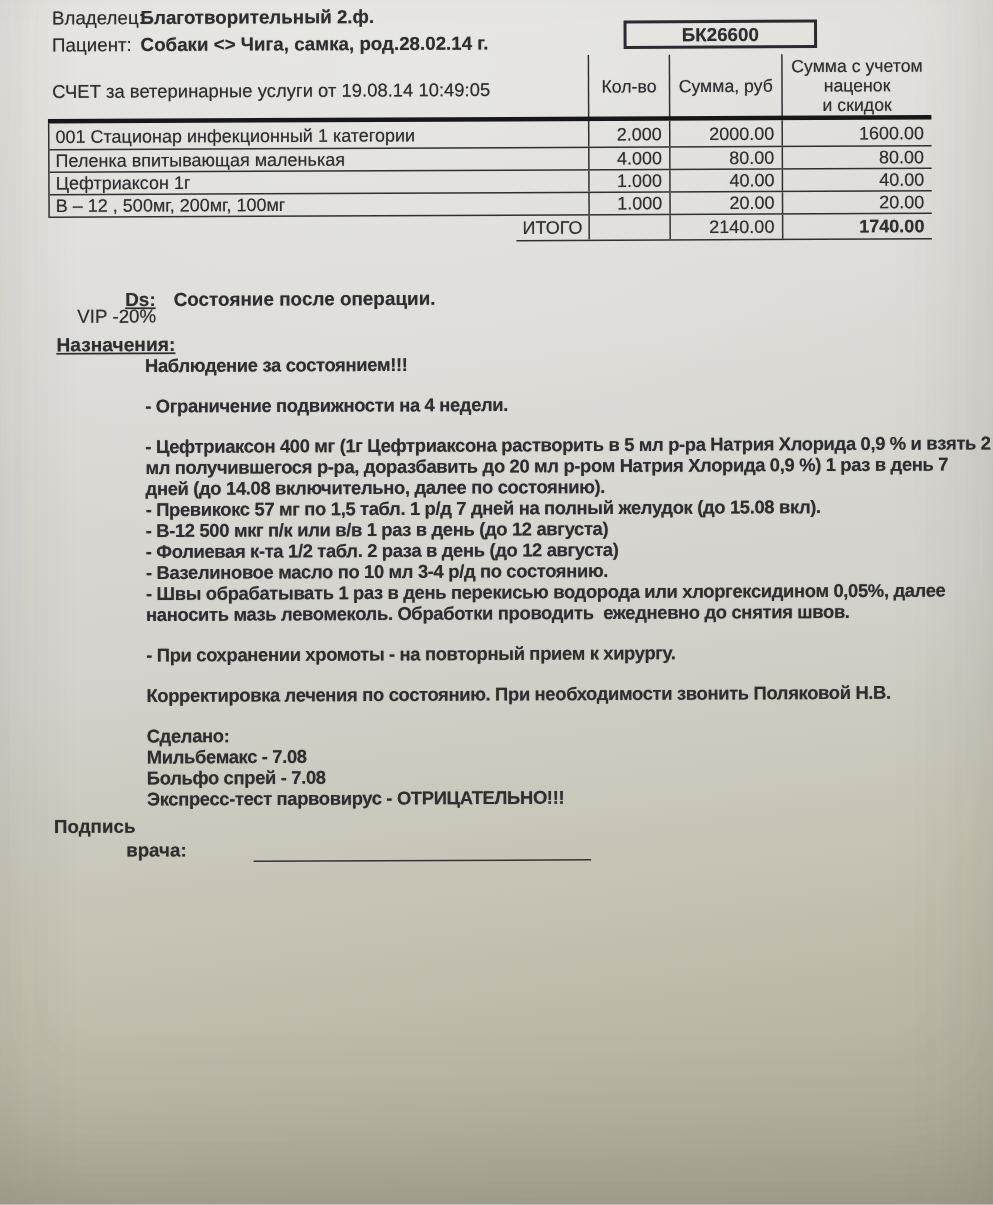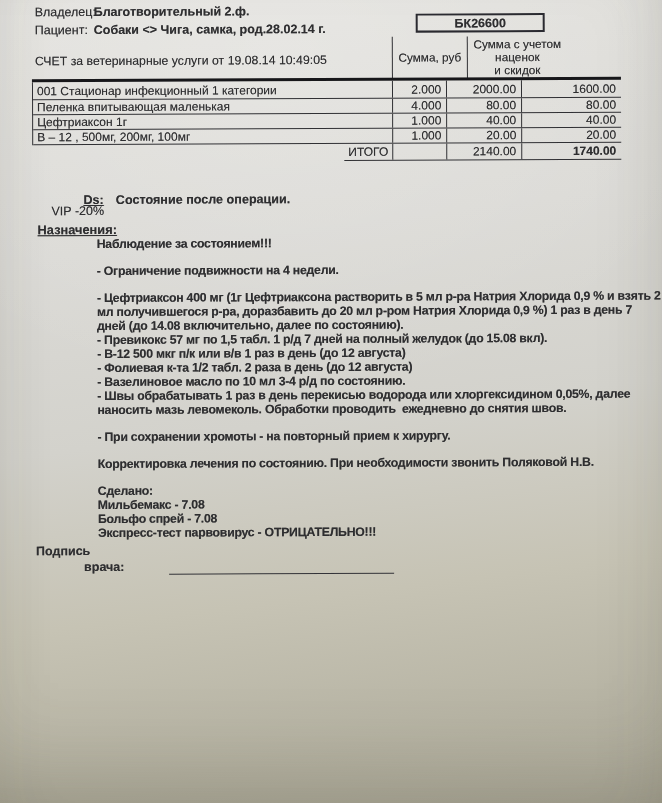--- a/index.html
+++ b/index.html
@@ -101,20 +101,21 @@
     <div class="abs hdr-row" style="left:36px; top:21px;">
       <span class="hdr-lbl">Пациент:</span><span class="hdr-val">Собаки &lt;&gt; Чига, самка, род.28.02.14 г.</span>
     </div>
     <div class="abs doc-box">
       <span>БК26600</span>
     </div>
 
     <div class="abs invoice-title">СЧЕТ за ветеринарные услуги от 19.08.14 10:49:05</div>
 
     <div class="abs thead">
+      <div class="th th-qty">Кол-во</div>
       <div class="th th-sum">Сумма, руб</div>
       <div class="th th-total">
         <div>Сумма с учетом</div>
         <div>наценок</div>
         <div>и скидок</div>
       </div>
     </div>
 
     <div class="abs thick-line"></div>
 

